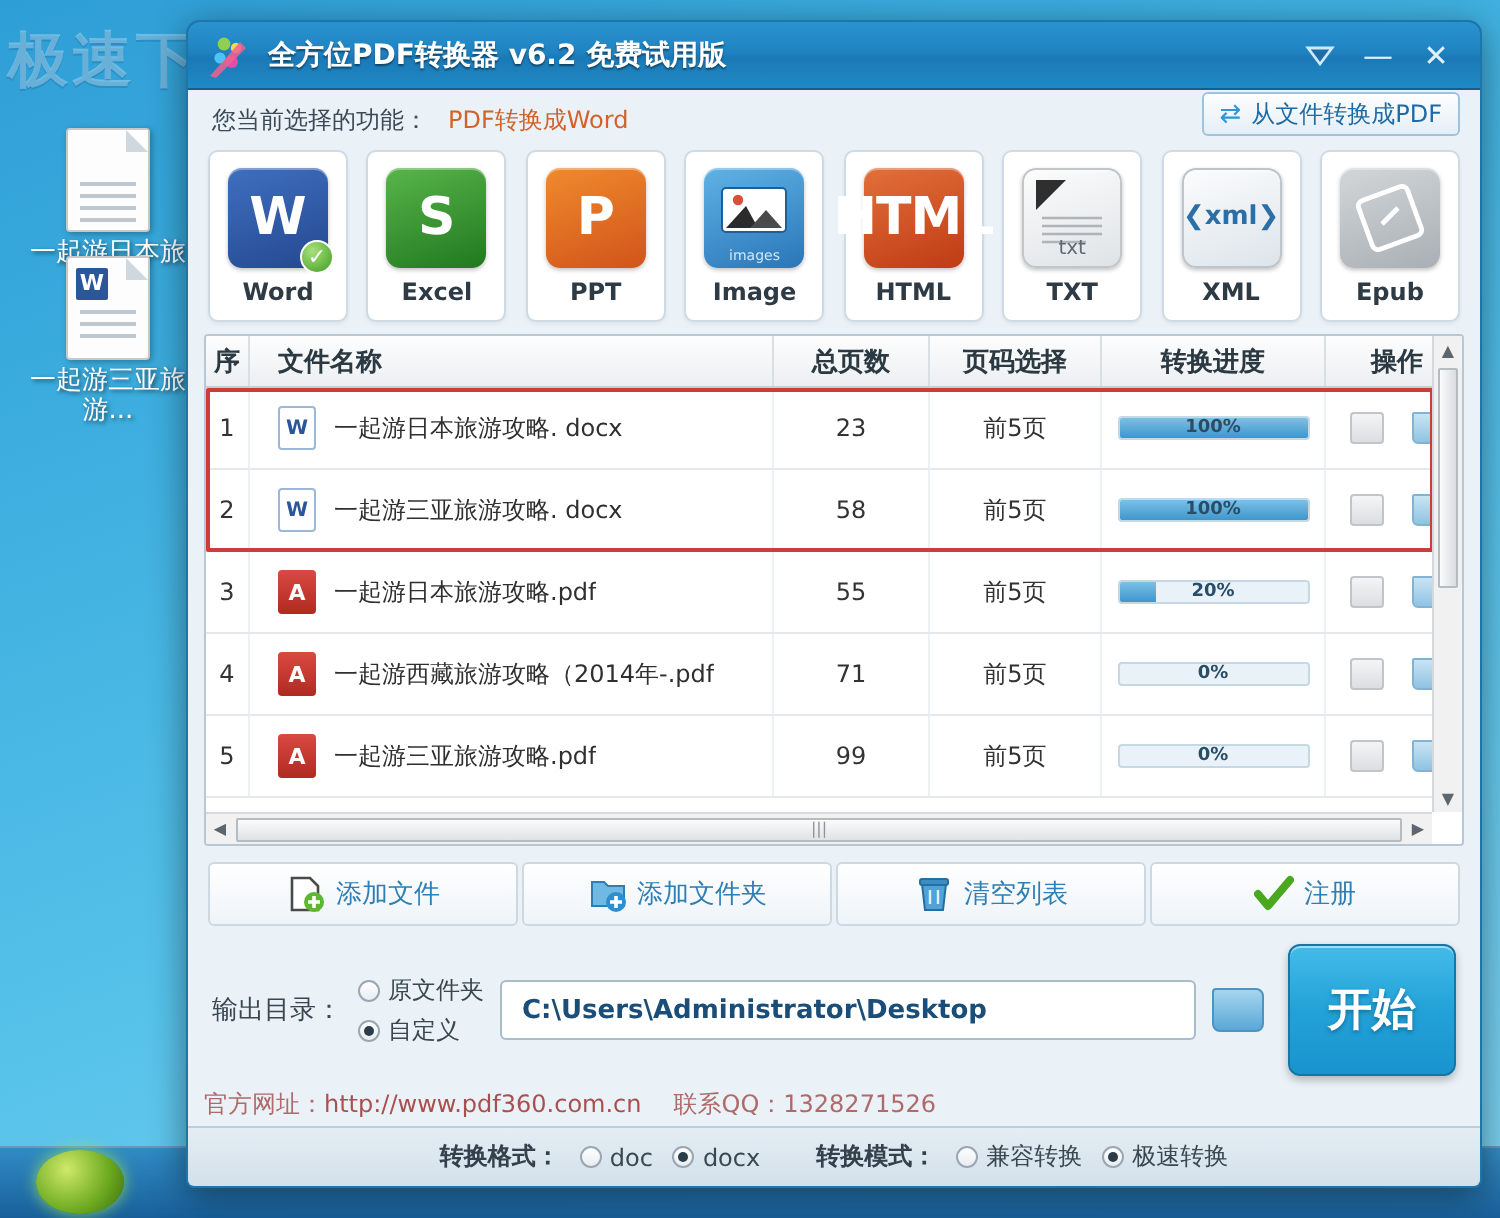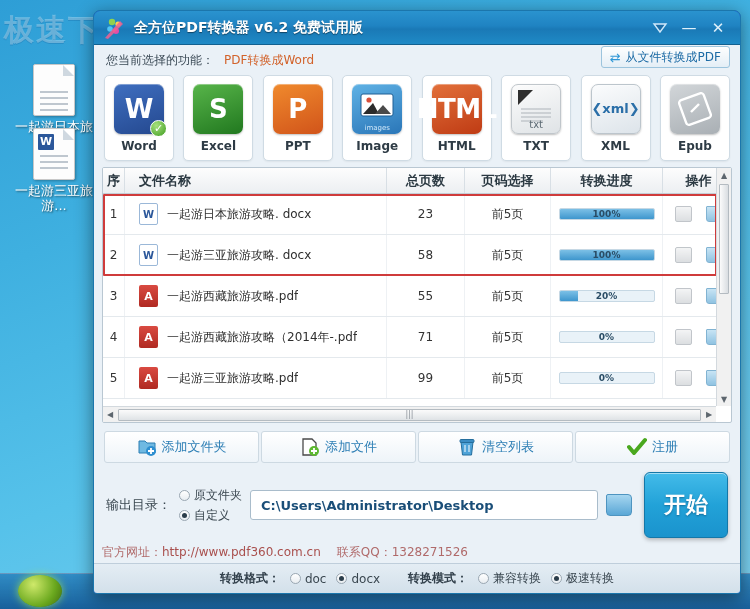--- a/index.html
+++ b/index.html
@@ -425,21 +425,21 @@
             <span class="mini save"></span>
             <span class="mini folder"></span>
           </div>
 
         </div>
 
         <div class="trow">
           <div class="td c-idx">3</div>
           <div class="td c-name">
             <span class="fileico fi-pdf">A</span>
-            <span class="fname">一起游西藏旅游攻略.pdf</span>
+            <span class="fname">一起游日本旅游攻略.pdf</span>
           </div>
           <div class="td c-pages">55</div>
           <div class="td c-range">前5页</div>
           <div class="td c-prog">
             <div class="bar">
               <div class="fill" style="width:20%"></div>
               <div class="pct">20%</div>
             </div>
           </div>
           <div class="td c-act">
@@ -500,41 +500,41 @@
         <div class="arrw bot">▼</div>
       </div>
       <div class="hscroll">
         <div class="arrh">◀</div>
         <div class="thumb">|||</div>
         <div class="arrh">▶</div>
       </div>
     </div>
 
     <div class="actionbar">
+
+      <div class="abtn">
+        <span class="bi">
+          <svg width="20" height="20" viewBox="0 0 20 20">
+            <path d="M3 2 H12 L16 6 V18 H3 Z" fill="#fff" stroke="#4a4a4a" stroke-width="1.3"></path>
+            <circle cx="14" cy="14" r="5" fill="#5cb82f"></circle>
+            <path d="M14 11 V17 M11 14 H17" stroke="#fff" stroke-width="1.8"></path>
+          </svg>
+        </span>
+        <span>添加文件</span>
+      </div>
 
       <div class="abtn">
         <span class="bi">
           <svg width="20" height="20" viewBox="0 0 20 20">
             <path d="M2 4 H8 L10 6 H18 V16 H2 Z" fill="#6fb9e2" stroke="#2d7fb3"></path>
             <circle cx="14" cy="14" r="5" fill="#2e8fd0"></circle>
             <path d="M14 11 V17 M11 14 H17" stroke="#fff" stroke-width="1.8"></path>
           </svg>
         </span>
         <span>添加文件夹</span>
-      </div>
-
-      <div class="abtn">
-        <span class="bi">
-          <svg width="20" height="20" viewBox="0 0 20 20">
-            <path d="M3 2 H12 L16 6 V18 H3 Z" fill="#fff" stroke="#4a4a4a" stroke-width="1.3"></path>
-            <circle cx="14" cy="14" r="5" fill="#5cb82f"></circle>
-            <path d="M14 11 V17 M11 14 H17" stroke="#fff" stroke-width="1.8"></path>
-          </svg>
-        </span>
-        <span>添加文件</span>
       </div>
 
       <div class="abtn">
         <span class="bi">
           <svg width="20" height="20" viewBox="0 0 20 20">
             <path d="M4 5 H16 L14.5 18 H5.5 Z" fill="#4fa3d8" stroke="#256e9d"></path>
             <rect x="3" y="2.5" width="14" height="3" rx="1" fill="#3b8dc4" stroke="#256e9d"></rect>
             <path d="M8 8 V15 M12 8 V15" stroke="#dff0fb" stroke-width="1.2"></path>
           </svg>
         </span>

